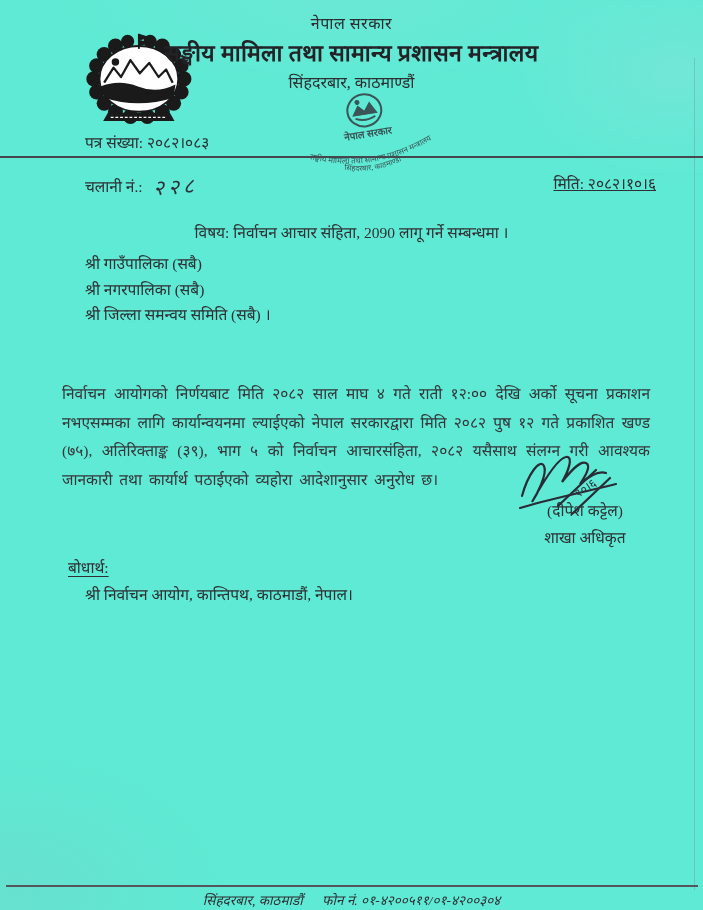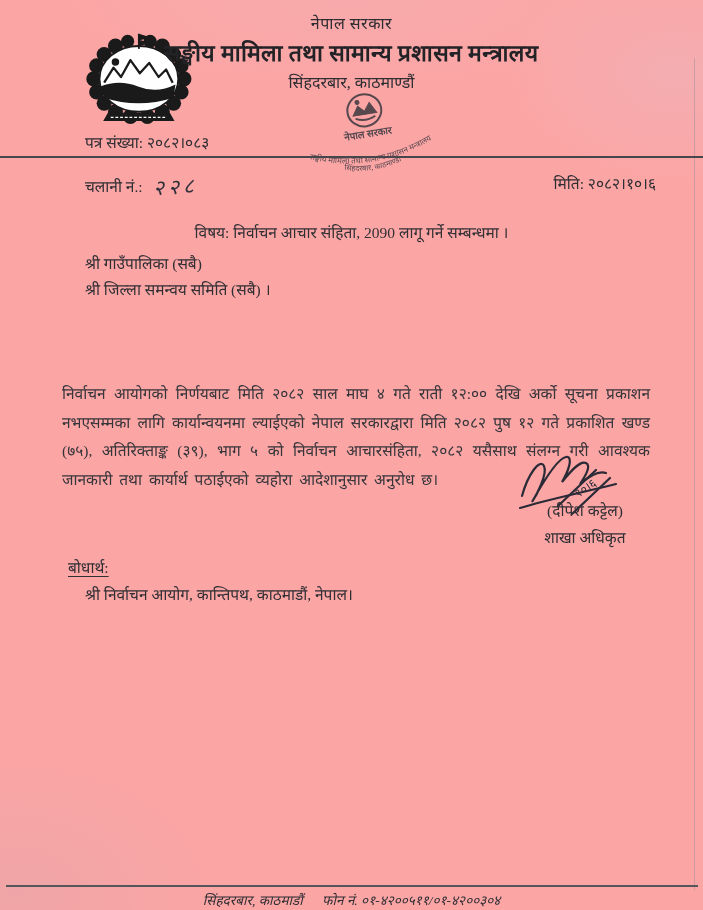--- a/index.html
+++ b/index.html
@@ -1,38 +1,38 @@
 <!DOCTYPE html>
 <html><head>
 <meta charset="utf-8">
 <style>
   html,body{margin:0;padding:0;background:#e9e9ec;}
   .page{
     position:relative;width:703px;height:910px;margin:0 auto;
-    background:#fca5a5;overflow:hidden;
+    background:#5eead4;overflow:hidden;
     font-family:"Liberation Serif","DejaVu Serif",serif;
     color:#2e2e33;
   }
   .abs{position:absolute;}
   .center{text-align:center;}
   .gov-line{left:0;right:0;top:12px;font-size:16px;letter-spacing:.5px;color:#2b2b30;}
   .ministry{left:0;right:0;top:36px;font-size:23px;font-weight:bold;color:#232327;letter-spacing:.3px;}
   .hq{left:0;right:0;top:71px;font-size:16px;color:#2d2d32;}
   .branch{left:0;right:0;top:97px;font-size:15px;color:#2d2d32;}
   .emblem{left:76px;top:28px;width:122px;height:98px;}
   .stamp{left:293px;top:90px;width:152px;height:100px;transform:rotate(-9deg);opacity:.82;}
   .letter-no{left:85px;top:131px;font-size:15.5px;}
   .rule{left:0;top:156px;width:703px;height:2px;background:#46474d;}
   .chalani-row{left:85px;top:170px;font-size:15.5px;}
   .chalani-val{
     display:inline-block;font-size:21px;font-style:italic;color:#2f3038;
     transform:rotate(-3deg) translateY(2px);letter-spacing:4px;margin-left:10px;
     font-family:"DejaVu Serif","Liberation Serif",serif;
   }
-  .date-row{right:47px;top:172px;font-size:15.5px;}
+  .date-row{right:47px;top:172px;font-size:15.5px;text-decoration:underline;}
   .subject{left:0;right:0;top:221px;font-size:15.5px;color:#303035;}
   .recipients{left:85px;top:251px;font-size:15.5px;line-height:25.5px;}
   .body-par{
     left:62px;top:352px;width:588px;font-size:15.5px;line-height:28.5px;
     text-align:justify;word-spacing:3px;color:#35353a;margin-top:28px;
   }
   .sig-scribble{left:512px;top:444px;width:148px;height:76px;}
   .sig-name{left:505px;top:499px;width:160px;font-size:15.5px;}
   .sig-title{left:505px;top:526px;width:160px;font-size:15.5px;}
   .cc-label{left:68px;top:556px;font-size:15.5px;text-decoration:underline;text-underline-offset:3px;text-align:right;}
@@ -131,20 +131,21 @@
 
   <div class="abs date-row">
     <span>मिति:</span>
     <span>२०८२।१०।६</span>
   </div>
 
   <div class="abs center subject">विषय: निर्वाचन आचार संहिता, 2090 लागू गर्ने सम्बन्धमा ।</div>
 
   <div class="abs recipients">
     <div>श्री गाउँपालिका (सबै)</div>
+    <div>श्री नगरपालिका (सबै)</div>
     <div>श्री जिल्ला समन्वय समिति (सबै) ।</div>
   </div>
 
   <div class="abs body-par">निर्वाचन आयोगको निर्णयबाट मिति २०८२ साल माघ ४ गते राती १२:०० देखि अर्को सूचना प्रकाशन नभएसम्मका लागि कार्यान्वयनमा ल्याईएको नेपाल सरकारद्वारा मिति २०८२ पुष १२ गते प्रकाशित खण्ड (७५), अतिरिक्ताङ्क (३९), भाग ५ को निर्वाचन आचारसंहिता, २०८२ यसैसाथ संलग्न गरी आवश्यक जानकारी तथा कार्यार्थ पठाईएको व्यहोरा आदेशानुसार अनुरोध छ।</div>
 
   <div class="abs sig-scribble">
     <svg viewBox="0 0 148 76" width="148" height="76">
       <g fill="none" stroke="#2a2b36" stroke-width="2.2" stroke-linecap="round">
         <path d="M10,52 C16,30 28,14 32,22 C36,30 24,52 20,58 C30,40 46,14 54,13 C62,12 56,28 50,38 C58,28 68,16 74,19 C80,22 72,34 68,40 C76,33 86,26 94,29"></path>
         <path d="M8,64 C34,56 64,50 104,40"></path>

